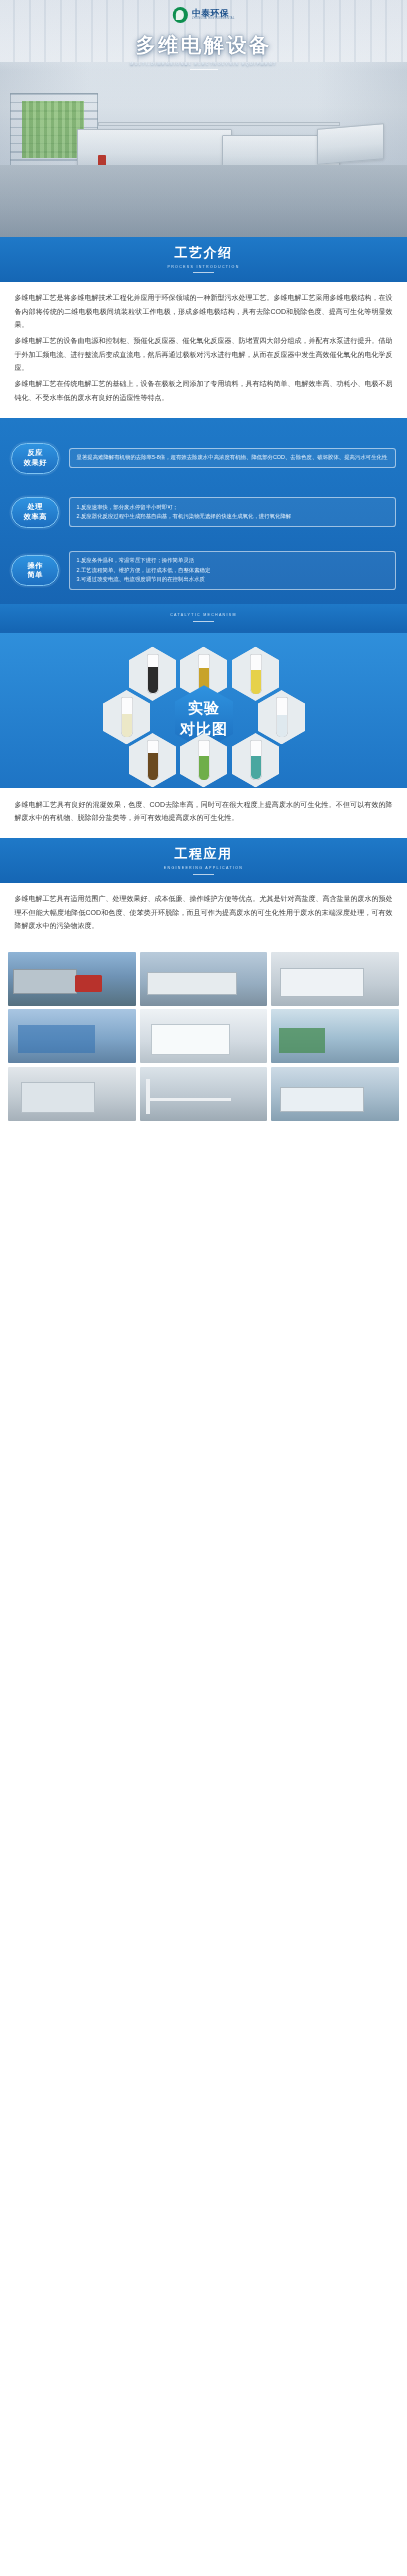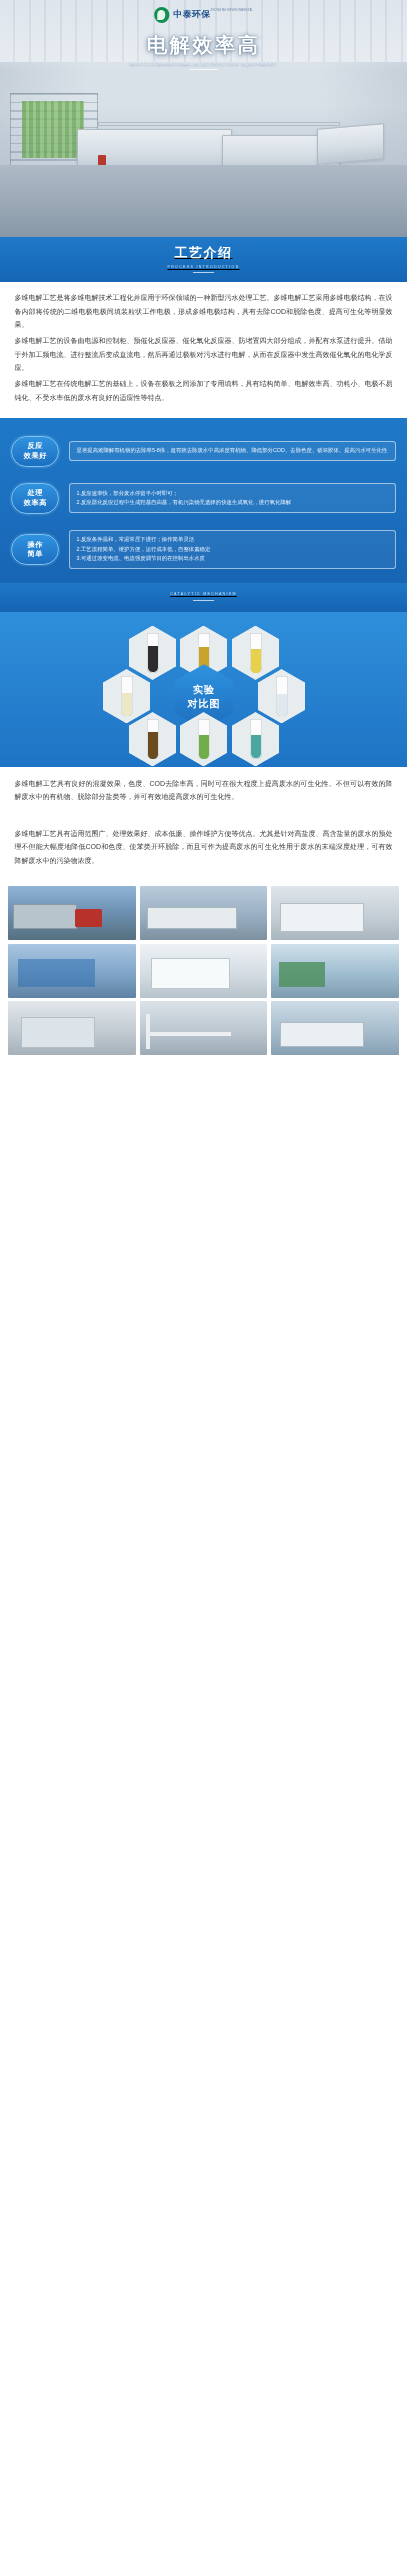--- a/index.html
+++ b/index.html
@@ -80,21 +80,21 @@
   .logo-mark {
     width: 15.5px; height: 15.5px; border-radius: 50%;
     background: #0e8f4f;
     position: relative;
   }
   .logo-mark::after {
     content: ""; position: absolute; left: 3.6px; top: 3.1px;
     width: 8.2px; height: 9.3px; border-radius: 50% 50% 50% 0;
     background: #ffffff; opacity: .9;
   }
-  .logo-text { display: flex; line-height: 1.05; }
+  .logo-text { display: flex; flex-direction: column; line-height: 1.05; }
   .logo-cn { font-size: 8.8px; font-weight: bold; color: #1a4f8a; letter-spacing: 0.5px; }
   .logo-en { font-size: 2.6px; color: #5b7ea3; letter-spacing: 0.3px; }
   .hero-title-band {
     position: absolute; top: 31px; left: 0; right: 0;
     text-align: center;
   }
   .hero-title {
     display: inline-block;
     font-size: 20.6px; font-weight: bold; color: #ffffff;
     letter-spacing: 2.1px;
@@ -107,21 +107,20 @@
   .hero-divider {
     margin: 3.1px auto 0; width: 28px; height: 1px; background: rgba(255,255,255,.75);
   }
 
   
   .section-band {
     width: 407px;
     background: linear-gradient(180deg, #1f79c8 0%, #1566b4 100%);
     padding: 7.2px 0 8.2px;
     text-align: center;
-    text-decoration: underline;
   }
   .section-band h2 {
     font-size: 13px; color: #ffffff; font-weight: bold; letter-spacing: 1.5px;
   }
   .section-band .en {
     margin-top: 2.6px; font-size: 3.6px; color: #cfe4f7; letter-spacing: 1.3px;
   }
   .section-band .bar {
     margin: 3.6px auto 0; width: 20.6px; height: 1px; background: rgba(255,255,255,.7);
   }
@@ -139,21 +138,21 @@
     margin-bottom: 2.1px;
     text-indent: 0;
   }
 
   
   .adv-wrap {
     background: linear-gradient(180deg, #1f79c8 0%, #1b6fbe 55%, #1765b3 100%);
     padding: 2.1px 11.3px 13.4px;
   }
   .adv-row {
-    display: flex; align-items: center; gap: 10px; margin-top: 16px;
+    display: flex; align-items: center; gap: 10px; margin-top: 23px;
   }
   .adv-badge {
     flex: 0 0 48px;
     height: 31px;
     border-radius: 15.5px;
     background: linear-gradient(180deg, #2f93e0 0%, #1d6fc0 100%);
     border: 1px solid #7fc4f2;
     color: #ffffff;
     display: flex; flex-direction: column; align-items: center; justify-content: center;
     font-size: 7.2px; font-weight: bold; letter-spacing: 0.5px; line-height: 1.35;
@@ -194,21 +193,21 @@
   }
   .hex > .fill {
     position: absolute; inset: 0;
   }
   .hex-center {
     position: absolute;
     width: 58px; height: 65px;
     background: linear-gradient(180deg, #2f93e0 0%, #1c6ebe 100%);
     clip-path: polygon(50% 0%, 100% 25%, 100% 75%, 50% 100%, 0% 75%, 0% 25%);
     display: flex; flex-direction: column; align-items: center; justify-content: center;
-    color: #fff; font-size: 10px; font-weight: bold; letter-spacing: 1px; line-height: 1.4;
+    color: #fff; font-size: 15px; font-weight: bold; letter-spacing: 1px; line-height: 1.4;
     box-shadow: 0 0 0 2.1px rgba(255,255,255,.7);
   }
   .vial { position: absolute; inset: 0; background: #e7ecef; }
   .vial::before {
     content:""; position:absolute; left: 17.5px; top: 7.2px; width: 12.4px; height: 40px;
     border-radius: 2.1px 2.1px 5.2px 5.2px; background: rgba(255,255,255,.85);
     box-shadow: inset 0 0 0 0.5px rgba(120,130,140,.5);
   }
   .vial::after {
     content:""; position:absolute; left: 18.5px; width: 10.3px; border-radius: 0 0 4.6px 4.6px;
@@ -281,21 +280,21 @@
 
     <div class="logo-wrap">
       <div class="logo-mark"></div>
       <div class="logo-text">
         <span class="logo-cn">中泰环保</span>
         <span class="logo-en">ZHONGTAI ENVIRONMENTAL</span>
       </div>
     </div>
 
     <div class="hero-title-band">
-      <div class="hero-title">电解效率高</div>
+      <div class="hero-title">多维电解设备</div>
       <div class="hero-sub">MULTI-DIMENSIONAL ELECTROLYSIS EQUIPMENT</div>
       <div class="hero-divider"></div>
     </div>
   </div>
 
   <div class="section-band">
     <h2>工艺介绍</h2>
     <div class="en">PROCESS INTRODUCTION</div>
     <div class="bar"></div>
   </div>
@@ -386,20 +385,25 @@
       <div class="hex" style="left:232px; top:100px;">
         <div class="fill vial v-teal"></div>
       </div>
 
     </div>
   </div>
   <div class="text-block">
     <p>多维电解工艺具有良好的混凝效果，色度、COD去除率高，同时可在很大程度上提高废水的可生化性。不但可以有效的降解废水中的有机物、脱除部分盐类等，并可有效地提高废水的可生化性。</p>
   </div>
 
+  <div class="section-band">
+    <h2>工程应用</h2>
+    <div class="en">ENGINEERING APPLICATION</div>
+    <div class="bar"></div>
+  </div>
   <div class="text-block">
     <p>多维电解工艺具有适用范围广、处理效果好、成本低廉、操作维护方便等优点。尤其是针对高盐度、高含盐量的废水的预处理不但能大幅度地降低COD和色度、使苯类开环脱除，而且可作为提高废水的可生化性用于废水的末端深度处理，可有效降解废水中的污染物浓度。</p>
   </div>
 
   <div class="gallery">
     <div class="gal-cell g-truck"></div>
     <div class="gal-cell g-tank-out"></div>
     <div class="gal-cell g-indoor"></div>
     <div class="gal-cell g-blue"></div>
     <div class="gal-cell g-white"></div>

